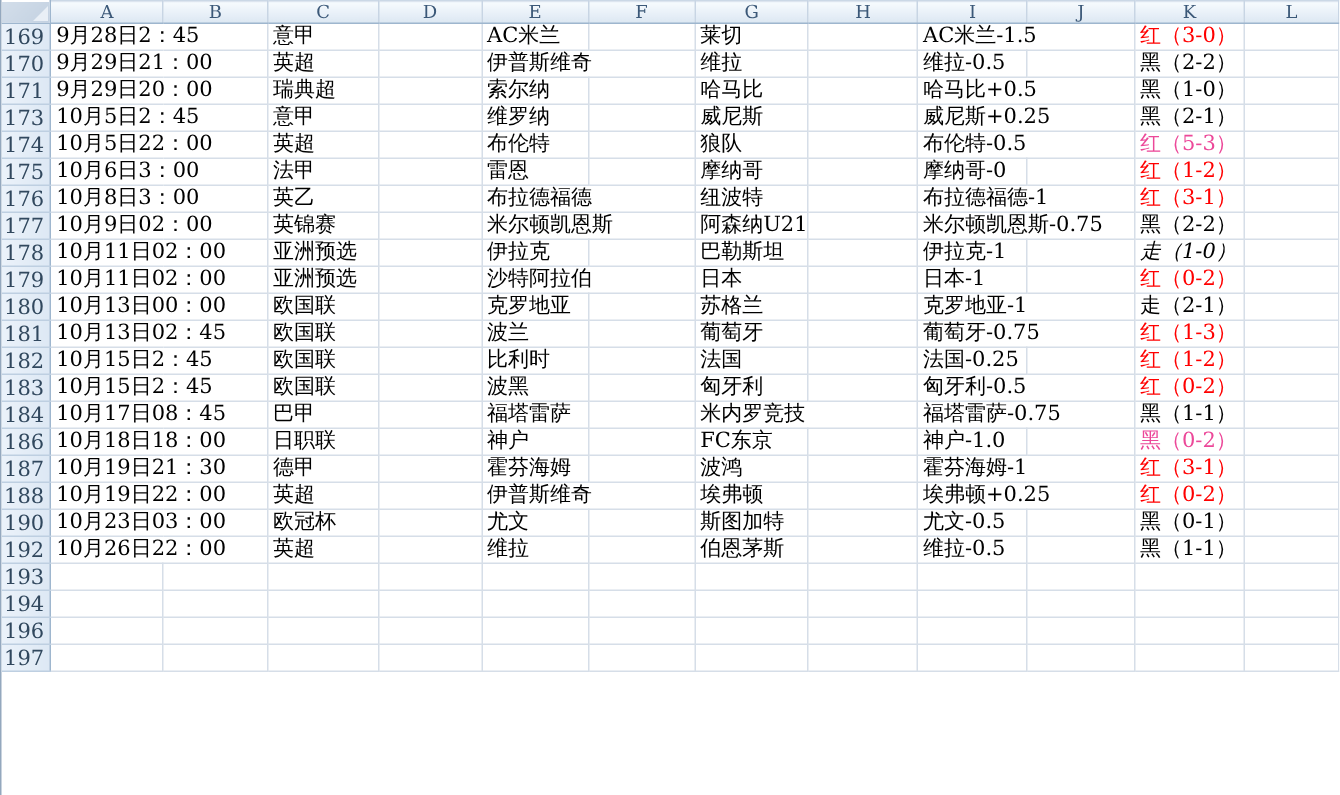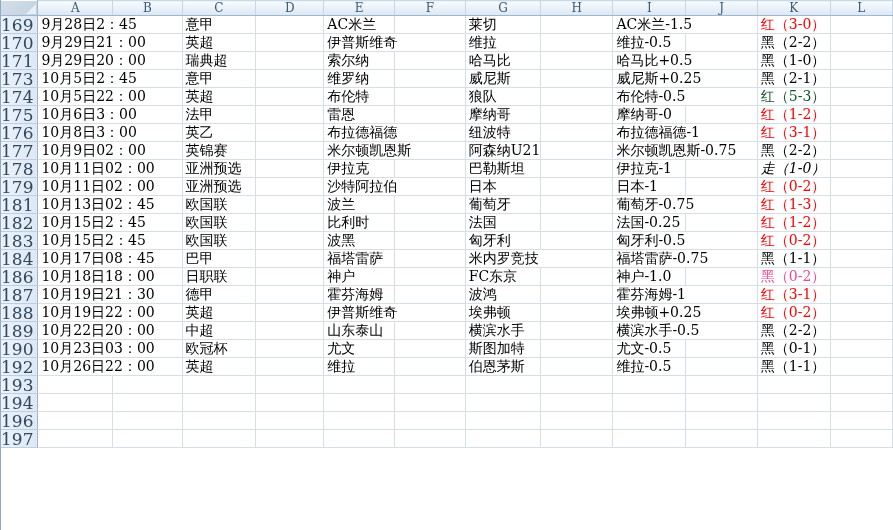--- a/index.html
+++ b/index.html
@@ -26,21 +26,21 @@
     position:relative;padding:0;
   }
   .corner-tri{
     position:absolute;right:1px;bottom:1px;width:0;height:0;
     border-left:10px solid transparent;border-bottom:10px solid #E9EFF6;
   }
   th.rowhdr{
     background:linear-gradient(to right,#EBF2FA 0%,#DDE8F4 100%);
     border-right:1px solid #9EB6CE;
     border-bottom:1px solid #BECFE1;
-    font-size:17px;font-weight:normal;color:#31485E;
+    font-size:14px;font-weight:normal;color:#31485E;
     text-align:right;padding:0 4px 0 0;line-height:16px;
   }
   td.cell{
     border-right:1px solid #D6DEE8;
     border-bottom:1px solid #D6DEE8;
     font-size:14px;color:#000;background:#fff;
     white-space:nowrap;overflow:hidden;
     padding:0 0 0 3px;height:18px;line-height:17px;
     text-align:left;
   }
@@ -140,21 +140,21 @@
         <tr>
           <th class="rowhdr">174</th>
           <td class="cell" colspan="2">10月5日22：00</td>
           <td class="cell">英超</td>
           <td class="cell"></td>
           <td class="cell">布伦特</td>
           <td class="cell"></td>
           <td class="cell">狼队</td>
           <td class="cell"></td>
           <td class="cell" colspan="2">布伦特-0.5</td>
-          <td class="cell" style="color: #14532d;">红（5-3）</td>
+          <td class="cell" style="color: #ec4899;">红（5-3）</td>
           <td class="cell"></td>
         </tr>
         <tr>
           <th class="rowhdr">175</th>
           <td class="cell" colspan="2">10月6日3：00</td>
           <td class="cell">法甲</td>
           <td class="cell"></td>
           <td class="cell">雷恩</td>
           <td class="cell"></td>
           <td class="cell">摩纳哥</td>
@@ -209,20 +209,33 @@
           <td class="cell"></td>
           <td class="cell" colspan="2">沙特阿拉伯</td>
           <td class="cell">日本</td>
           <td class="cell"></td>
           <td class="cell">日本-1</td>
           <td class="cell"></td>
           <td class="cell" style="color: rgb(255, 0, 0);">红（0-2）</td>
           <td class="cell"></td>
         </tr>
         <tr>
+          <th class="rowhdr">180</th>
+          <td class="cell" colspan="2">10月13日00：00</td>
+          <td class="cell">欧国联</td>
+          <td class="cell"></td>
+          <td class="cell">克罗地亚</td>
+          <td class="cell"></td>
+          <td class="cell">苏格兰</td>
+          <td class="cell"></td>
+          <td class="cell" colspan="2">克罗地亚-1</td>
+          <td class="cell" style="color: rgb(0, 0, 0);">走（2-1）</td>
+          <td class="cell"></td>
+        </tr>
+        <tr>
           <th class="rowhdr">181</th>
           <td class="cell" colspan="2">10月13日02：45</td>
           <td class="cell">欧国联</td>
           <td class="cell"></td>
           <td class="cell">波兰</td>
           <td class="cell"></td>
           <td class="cell">葡萄牙</td>
           <td class="cell"></td>
           <td class="cell" colspan="2">葡萄牙-0.75</td>
           <td class="cell" style="color: rgb(255, 0, 0); margin-top: 16px;">红（1-3）</td>
@@ -297,33 +310,20 @@
         <tr>
           <th class="rowhdr">188</th>
           <td class="cell" colspan="2">10月19日22：00</td>
           <td class="cell">英超</td>
           <td class="cell"></td>
           <td class="cell" colspan="2">伊普斯维奇</td>
           <td class="cell">埃弗顿</td>
           <td class="cell"></td>
           <td class="cell" colspan="2">埃弗顿+0.25</td>
           <td class="cell" style="color: rgb(255, 0, 0);">红（0-2）</td>
-          <td class="cell"></td>
-        </tr>
-        <tr>
-          <th class="rowhdr">189</th>
-          <td class="cell" colspan="2">10月22日20：00</td>
-          <td class="cell">中超</td>
-          <td class="cell"></td>
-          <td class="cell">山东泰山</td>
-          <td class="cell"></td>
-          <td class="cell">横滨水手</td>
-          <td class="cell"></td>
-          <td class="cell" colspan="2">横滨水手-0.5</td>
-          <td class="cell" style="color: rgb(0, 0, 0);">黑（2-2）</td>
           <td class="cell"></td>
         </tr>
         <tr>
           <th class="rowhdr">190</th>
           <td class="cell" colspan="2">10月23日03：00</td>
           <td class="cell">欧冠杯</td>
           <td class="cell"></td>
           <td class="cell">尤文</td>
           <td class="cell"></td>
           <td class="cell">斯图加特</td>

